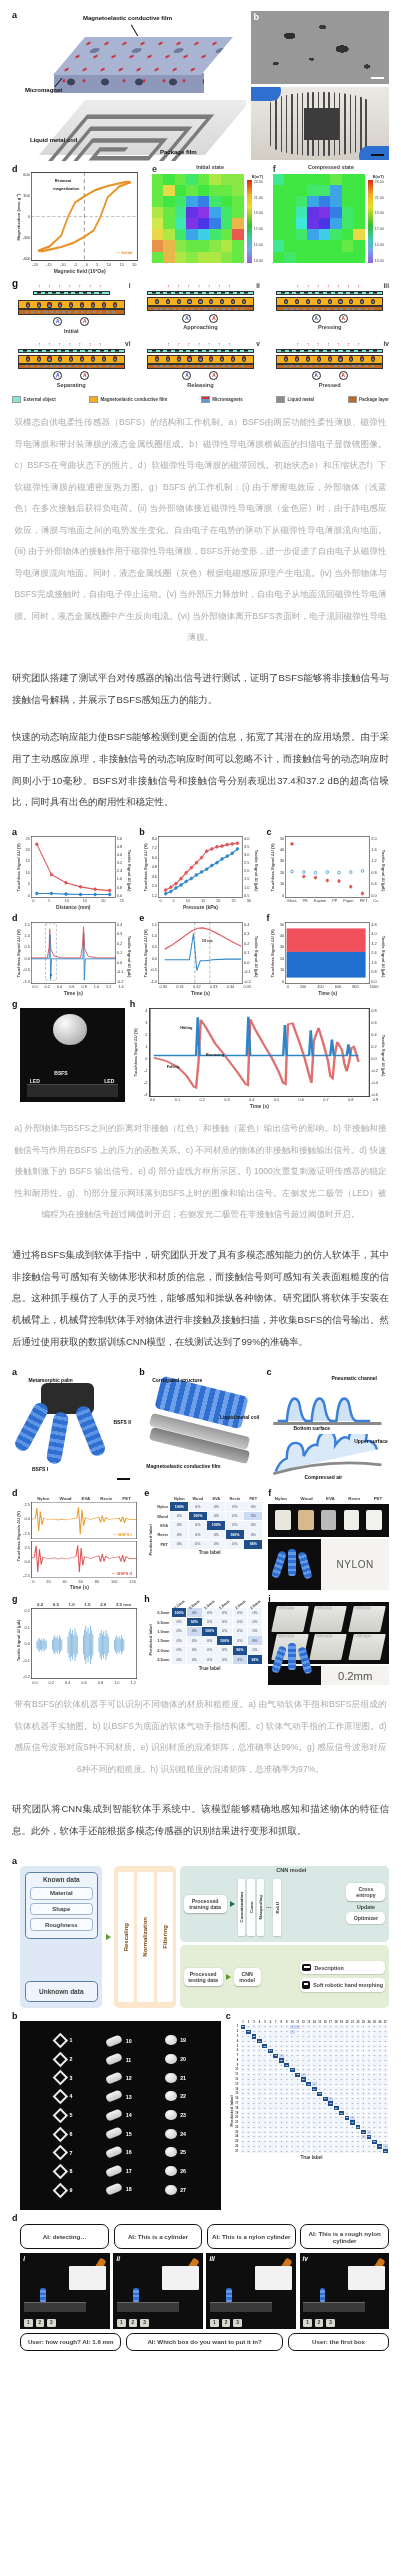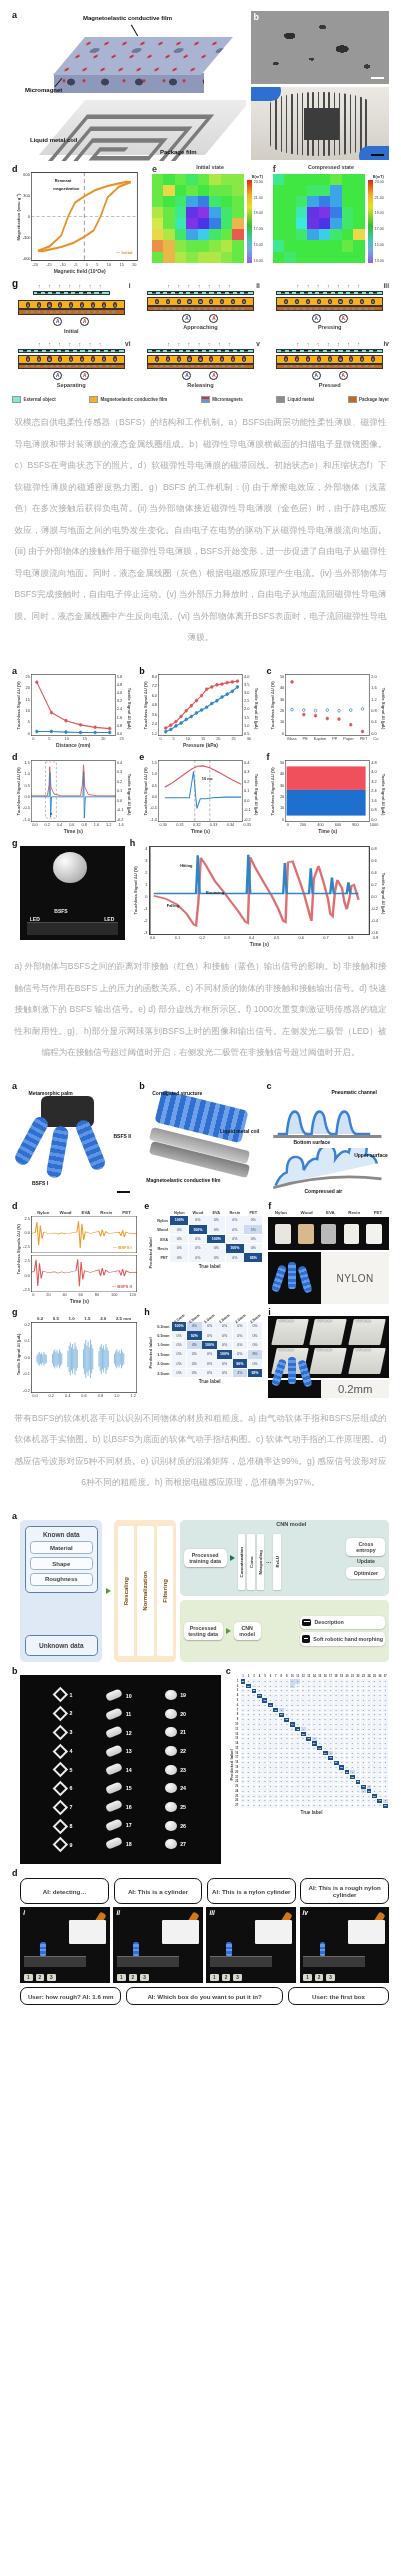--- a/index.html
+++ b/index.html
@@ -578,20 +578,22 @@
           <span><span class="lchip" style="background: rgb(127, 233, 218);"></span><span>External object</span></span>
           <span><span class="lchip" style="background: rgb(246, 176, 30);"></span><span>Magnetoelastic conductive film</span></span>
           <span><span class="lchip" style="background: linear-gradient(rgb(216, 47, 47) 50%, rgb(91, 155, 213) 50%);"></span><span>Micromagnets</span></span>
           <span><span class="lchip" style="background: rgb(140, 140, 140);"></span><span>Liquid metal</span></span>
           <span><span class="lchip" style="background: rgb(194, 105, 30);"></span><span>Package layer</span></span>
         </div>
     </div>
   </section>
 
   <p class="cap">双模态自供电柔性传感器（BSFS）的结构和工作机制。a）BSFS由两层功能性柔性薄膜、磁弹性导电薄膜和带封装薄膜的液态金属线圈组成。b）磁弹性导电薄膜横截面的扫描电子显微镜图像。c）BSFS在弯曲状态下的照片。d）软磁弹性导电薄膜的磁滞回线。初始状态e）和压缩状态f）下软磁弹性薄膜的磁通密度热力图。g）BSFS 的工作机制：(i) 由于摩擦电效应，外部物体（浅蓝色）在多次接触后获得负电荷。(ii) 当外部物体接近磁弹性导电薄膜（金色层）时，由于静电感应效应，薄膜与地面之间的电势发生变化。自由电子在电势的驱动下从磁弹性导电薄膜流向地面。(iii) 由于外部物体的接触作用于磁弹性导电薄膜，BSFS开始变形，进一步促进了自由电子从磁弹性导电薄膜流向地面。同时，液态金属线圈（灰色）根据电磁感应原理产生电流。(iv) 当外部物体与BSFS完成接触时，自由电子停止运动。(v) 当外部压力释放时，自由电子从地面流回磁弹性导电薄膜。同时，液态金属线圈中产生反向电流。(vi) 当外部物体离开BSFS表面时，电子流回磁弹性导电薄膜。</p>
+  <p class="para">研究团队搭建了测试平台对传感器的输出信号进行测试，证明了BSFS能够将非接触信号与接触信号解耦，并展示了BSFS感知压力的能力。</p>
+  <p class="para">快速的动态响应能力使BSFS能够检测到更全面的信息，拓宽了其潜在的应用场景。由于采用了主动感应原理，非接触信号的动态响应时间可以忽略不计，而接触信号的动态响应时间则小于10毫秒。BSFS对非接触信号和接触信号分别表现出37.4和37.2 dB的超高信噪比，同时具有出色的耐用性和稳定性。</p>
 
   <section class="fig">
     <div class="figrow">
       <div class="panel hasR">
           <div class="plet">a</div>
           <div class="pbody">
             <div class="ticol">
               <span>25</span>
               <span>20</span>
               <span>15</span>
@@ -968,20 +970,21 @@
           </div>
           <div class="xlab">Time (s)</div>
           <div class="ylab">Touchless Signal ΔU (V)</div>
           <div class="ylab ylr">Tactile Signal ΔI (μA)</div>
         </div>
     </div>
   </section>
 
   <p class="cap">a) 外部物体与BSFS之间的距离对非接触（红色）和接触（蓝色）输出信号的影响。b) 非接触和接触信号与作用在BSFS 上的压力的函数关系。c) 不同材质的物体的非接触和接触输出信号。d) 快速接触刺激下的 BSFS 输出信号。e) d) 部分虚线方框所示区。f) 1000次重复刺激证明传感器的稳定性和耐用性。g)、h)部分显示网球落到BSFS上时的图像和输出信号。左侧发光二极管（LED）被编程为在接触信号超过阈值时开启；右侧发光二极管在非接触信号超过阈值时开启。</p>
 
+  <p class="para">通过将BSFS集成到软体手指中，研究团队开发了具有多模态感知能力的仿人软体手，其中非接触信号可感知有关物体形状和材质的信息，而接触信号则可感知有关表面粗糙度的信息。这种抓手模仿了人手的灵巧性，能够感知和操纵各种物体。研究团队将软体手安装在机械臂上，机械臂控制软体手对物体进行非接触及接触扫描，并收集BSFS的信号输出。然后通过使用获取的数据训练CNN模型，在线测试达到了99%的准确率。</p>
 
   <section class="fig">
     <div class="figrow">
       <div class="f3a">
         <span class="plet">a</span>
         <div class="f3lab" style="left:16.6px;top:8.3px">Metamorphic palm</div>
         <div class="palm"></div>
         <div class="finger" style="left:12px;top:33px;transform:rotate(28deg)"></div>
         <div class="finger" style="left:38px;top:44px;transform:rotate(10deg)"></div>
         <div class="finger" style="left:71px;top:37px;transform:rotate(-22deg)"></div>
@@ -1308,21 +1311,22 @@
             <div class="hfinger" style="left:2.4px;top:2.4px;transform:rotate(18deg)"></div>
             <div class="hfinger" style="left:15.4px;top:0"></div>
             <div class="hfinger" style="left:28.5px;top:3.6px;transform:rotate(-16deg)"></div>
           </div>
           <div class="card big2">0.2mm</div>
         </div>
       </div>
     </div>
   </section>
 
-  <p class="cap">带有BSFS的软体机器手可以识别不同物体的材质和粗糙度。a) 由气动软体手指和BSFS层组成的软体机器手实物图。b) 以BSFS为底面的软体气动手指结构图。c) 软体气动手指的工作原理图。d) 感应信号波形对应5种不同材质。e) 识别材质的混淆矩阵，总准确率达99%。g) 感应信号波形对应6种不同的粗糙度。h) 而根据电磁感应原理，总准确率为97%。</p>
+  <p class="cap">带有BSFS的软体机器手可以识别不同物体的材质和粗糙度。a) 由气动软体手指和BSFS层组成的软体机器手实物图。b) 以BSFS为底面的软体气动手指结构图。c) 软体气动手指的工作原理图。d) 感应信号波形对应5种不同材质。e) 识别材质的混淆矩阵，总准确率达99%。g) 感应信号波形对应6种不同的粗糙度。h) 识别粗糙度的混淆矩阵，总准确率为97%。</p>
+  <p class="para">研究团队将CNN集成到智能软体手系统中。该模型能够精确地感知和描述物体的特征信息。此外，软体手还能根据多模态传感器的识别结果进行变形和抓取。</p>
 
   <section class="fig">
     <div class="f4a">
       <span class="plet">a</span>
       <div class="f4agrid">
         <div class="col-blue">
           <div class="kbox">
             <div class="ktitle">Known data</div>
             <div class="kitem">Material</div>
             <div class="kitem">Shape</div>

